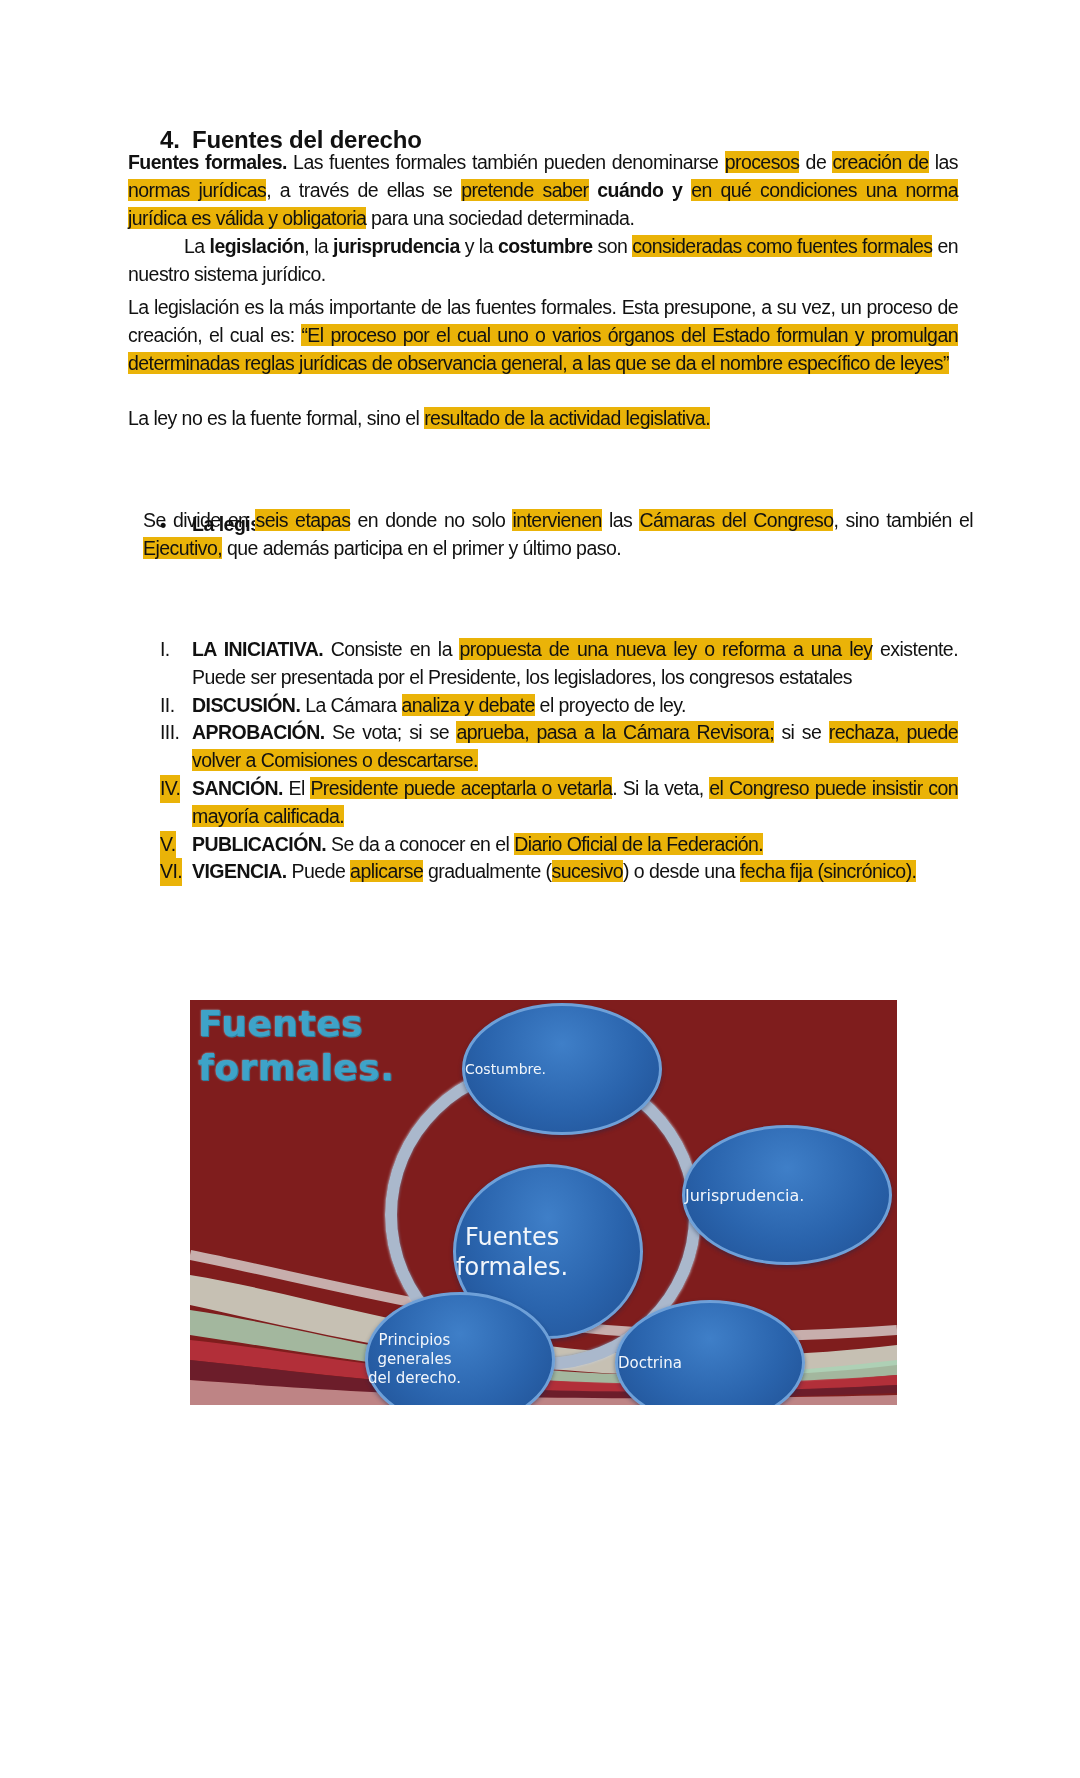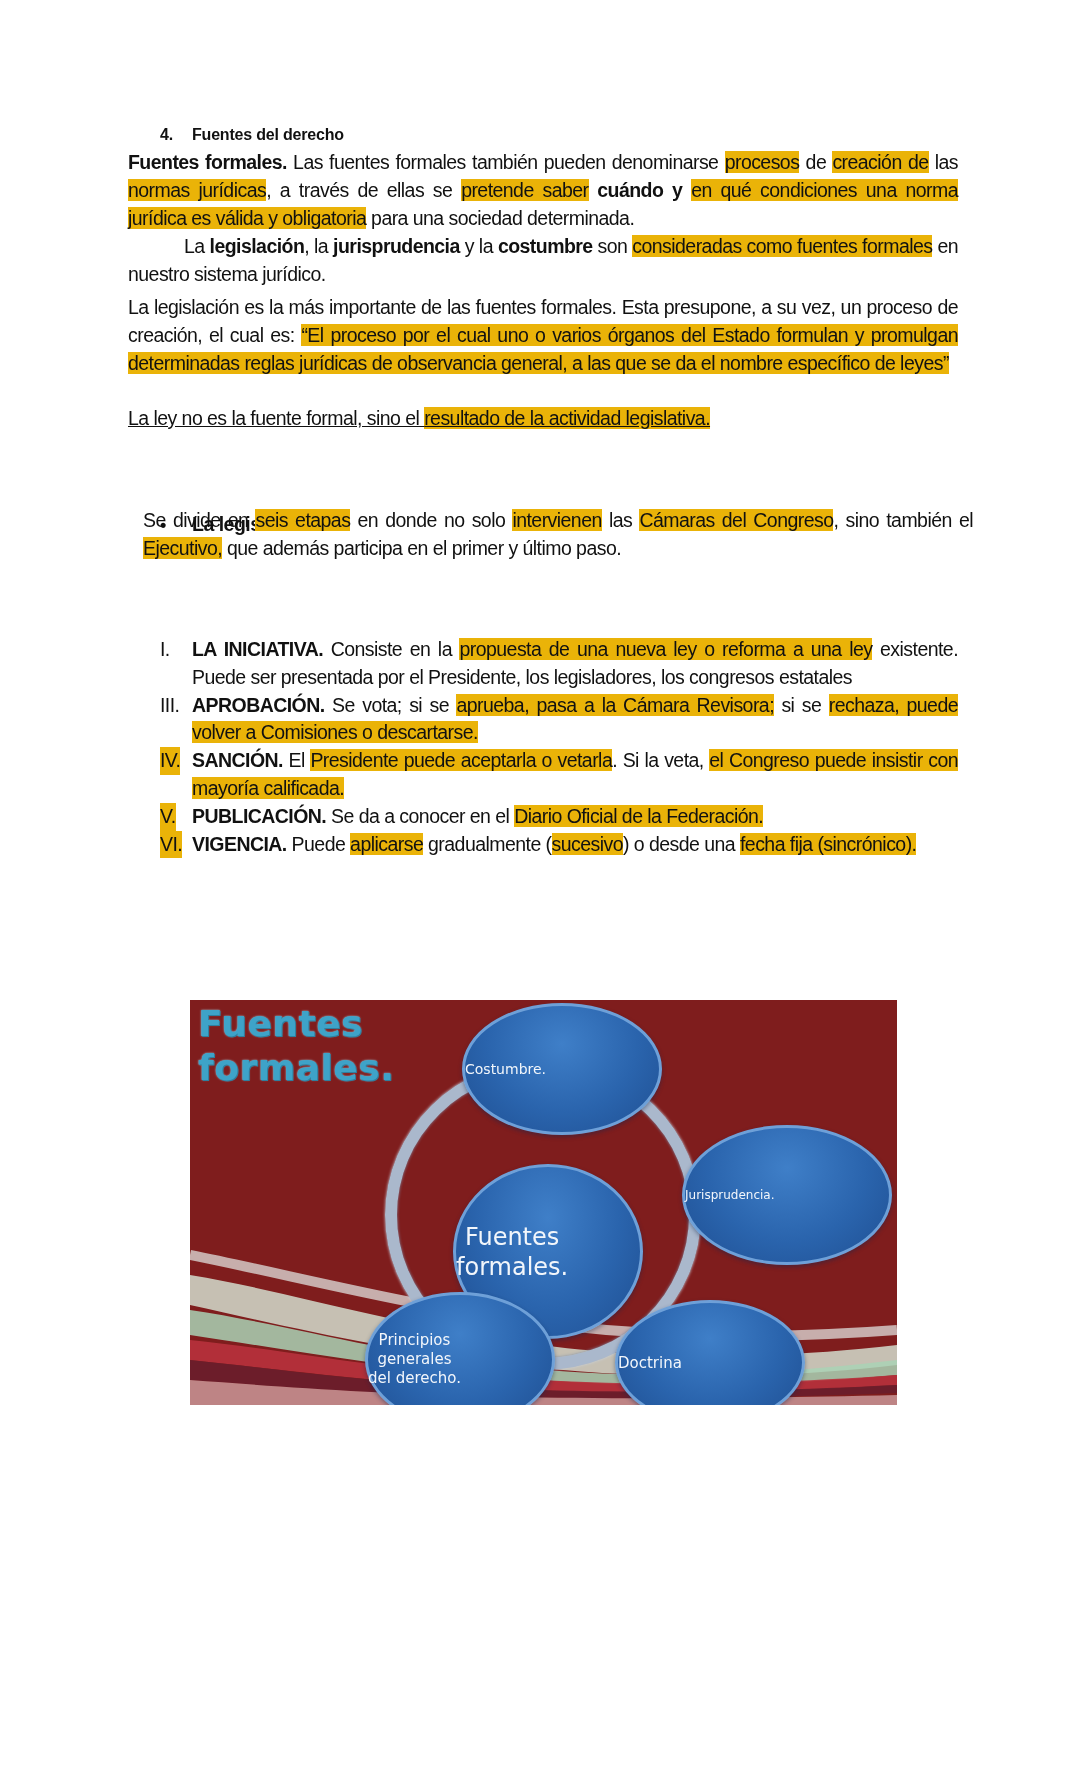--- a/index.html
+++ b/index.html
@@ -3,21 +3,21 @@
 <meta charset="utf-8">
 <style>
   html, body { margin:0; padding:0; background:#ffffff; }
   body { width:1080px; height:1778px; position:relative; overflow:hidden;
          font-family:"Liberation Sans", sans-serif; color:#111; }
   .page { position:absolute; left:128px; top:0; width:830px; }
   .hl { background:#eab308; }
   .b { font-weight:bold; }
   .para { position:absolute; left:0; width:830px; font-size:19.5px; line-height:27.8px;
           text-align:justify; letter-spacing:-0.55px; word-spacing:0px; }
-  .heading { position:absolute; left:32px; top:126px; font-size:16px; font-weight:bold;
+  .heading { position:absolute; left:32px; top:126px; font-size:24px; font-weight:bold;
              letter-spacing:-0.2px; }
   .heading .num { display:inline-block; width:32px; }
   .bullet-item { position:absolute; left:32px; top:513px; font-size:19.5px; font-weight:bold;
                  letter-spacing:-0.5px; }
   .bullet-item .dot { display:inline-block; width:32px; font-size:18px; }
   .list { position:absolute; left:0; top:636px; width:830px; }
   .li { position:relative; padding-left:64px; font-size:19.5px; line-height:27.8px;
         text-align:justify; letter-spacing:-0.55px; }
   .li .rn { position:absolute; left:32px; top:0; }
   .diagram { position:absolute; left:190px; top:1000px; width:707px; height:405px;
@@ -43,30 +43,31 @@
   <div class="heading">
     <span class="num">4.</span><span>Fuentes del derecho</span>
   </div>
 
   <p class="para" style="top:149px;margin:0;"><span class="b">Fuentes formales.</span><span> Las fuentes formales también pueden denominarse </span><span class="hl">procesos</span><span> de </span><span class="hl">creación de</span><span> las </span><span class="hl">normas jurídicas</span><span>, a través de ellas se </span><span class="hl">pretende saber</span><span class="b"> cuándo y </span><span class="hl">en qué condiciones una norma jurídica es válida y obligatoria</span><span> para una sociedad determinada.</span></p>
 
   <p class="para" style="top:233px;margin:0;text-indent:56px;"><span>La </span><span class="b">legislación</span><span>, la </span><span class="b">jurisprudencia</span><span> y la </span><span class="b">costumbre</span><span> son </span><span class="hl">consideradas como fuentes formales</span><span> en nuestro sistema jurídico.</span></p>
 
   <p class="para" style="top:294px;margin:0;"><span>La legislación es la más importante de las fuentes formales. Esta presupone, a su vez, un proceso de creación, el cual es: </span><span class="hl">“El proceso por el cual uno o varios órganos del Estado formulan y promulgan determinadas reglas jurídicas de observancia general, a las que se da el nombre específico de leyes”</span></p>
 
-  <p class="para" style="top:405px;margin:0;text-decoration:underline;"><span>La ley no es la fuente formal, sino el </span><span class="hl">resultado de la actividad legislativa.</span></p>
+  <p class="para" style="top:405px;margin:0;"><span>La ley no es la fuente formal, sino el </span><span class="hl">resultado de la actividad legislativa.</span></p>
 
   <div class="bullet-item">
     <span class="dot">•</span><span>La legislación.</span>
   </div>
 
   <p class="para" style="top:492px;margin:15px;"><span>Se divide en </span><span class="hl">seis etapas</span><span> en donde no solo </span><span class="hl">intervienen</span><span> las </span><span class="hl">Cámaras del Congreso</span><span>, sino también el </span><span class="hl">Ejecutivo,</span><span> que además participa en el primer y último paso.</span></p>
 
   <div class="list" id="stages-list">
       <div class="li"><span class="rn">I.</span><span class="b">LA INICIATIVA.</span><span> Consiste en la </span><span class="hl">propuesta de una nueva ley o reforma a una ley</span><span> existente. Puede ser presentada por el Presidente, los legisladores, los congresos estatales</span></div>
+      <div class="li"><span class="rn">II.</span><span class="b">DISCUSIÓN.</span><span> La Cámara </span><span class="hl">analiza y debate</span><span> el proyecto de ley.</span></div>
       <div class="li"><span class="rn">III.</span><span class="b">APROBACIÓN.</span><span> Se vota; si se </span><span class="hl">aprueba, pasa a la Cámara Revisora;</span><span> si se </span><span class="hl">rechaza, puede volver a Comisiones o descartarse.</span></div>
       <div class="li"><span class="rn hl">IV.</span><span class="b">SANCIÓN.</span><span> El </span><span class="hl">Presidente puede aceptarla o vetarla</span><span>. Si la veta, </span><span class="hl">el Congreso puede insistir con mayoría calificada.</span></div>
       <div class="li"><span class="rn hl">V.</span><span class="b">PUBLICACIÓN.</span><span>  Se da a conocer en el </span><span class="hl">Diario Oficial de la Federación.</span></div>
       <div class="li"><span class="rn hl">VI.</span><span class="b">VIGENCIA.</span><span> Puede </span><span class="hl">aplicarse</span><span> gradualmente (</span><span class="hl">sucesivo</span><span>) o desde una </span><span class="hl">fecha fija (sincrónico).</span></div>
     </div>
 </div>
 
 <div class="diagram">
   <svg class="waves" viewBox="0 0 707 170" preserveAspectRatio="none">
     <path d="M0,40 C180,70 360,150 707,110 L707,130 C400,165 180,110 0,70 Z" fill="#d8ead9" opacity="0.8"></path>
@@ -88,21 +89,21 @@
     <div>
         <span>Fuentes</span>
         <span>formales.</span>
       </div>
   </div>
 
   <div class="node" style="left:272px;top:3px;width:200px;height:132px;font-size:14px;">
     <span>Costumbre.</span>
   </div>
 
-  <div class="node" style="left:492px;top:125px;width:210px;height:140px;font-size:12px;">
+  <div class="node" style="left:492px;top:125px;width:210px;height:140px;font-size:16px;">
     <span>Jurisprudencia.</span>
   </div>
 
   <div class="node" style="left:425px;top:300px;width:190px;height:125px;font-size:15px;">
     <span>Doctrina</span>
   </div>
 
   <div class="node" style="left:175px;top:292px;width:190px;height:135px;font-size:15px;line-height:19px;">
     <div>
         <span>Principios</span>

